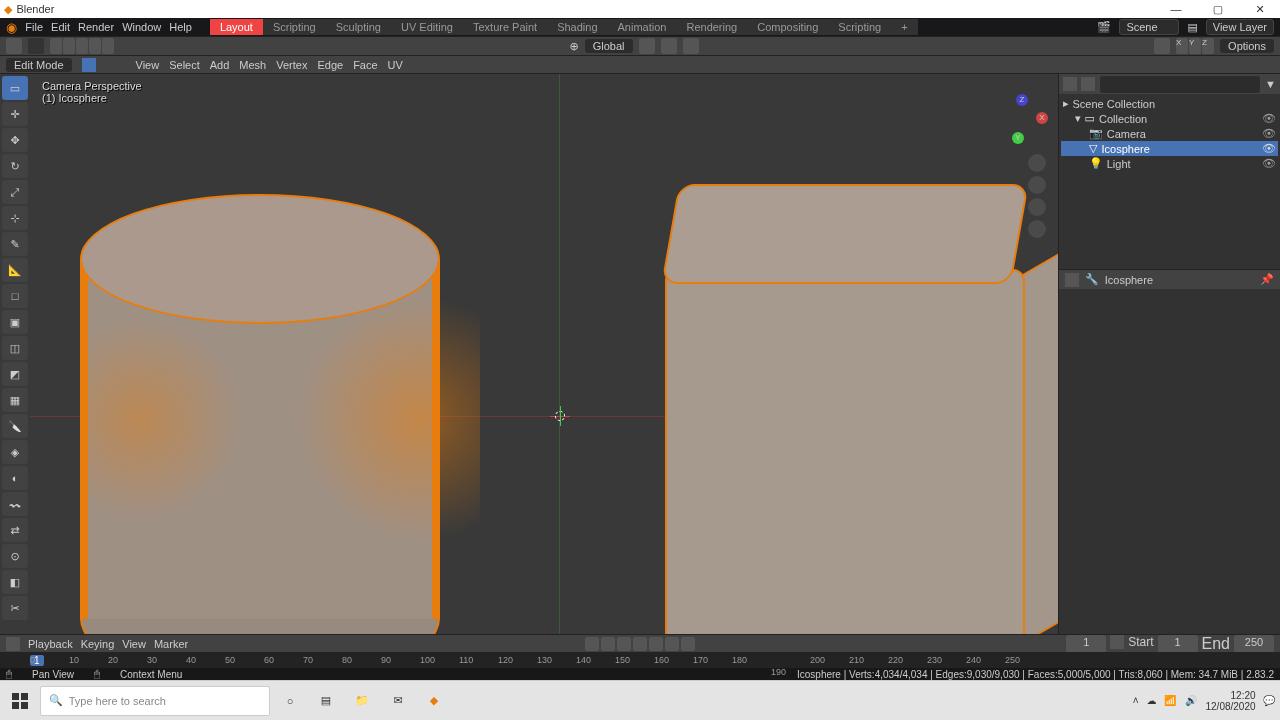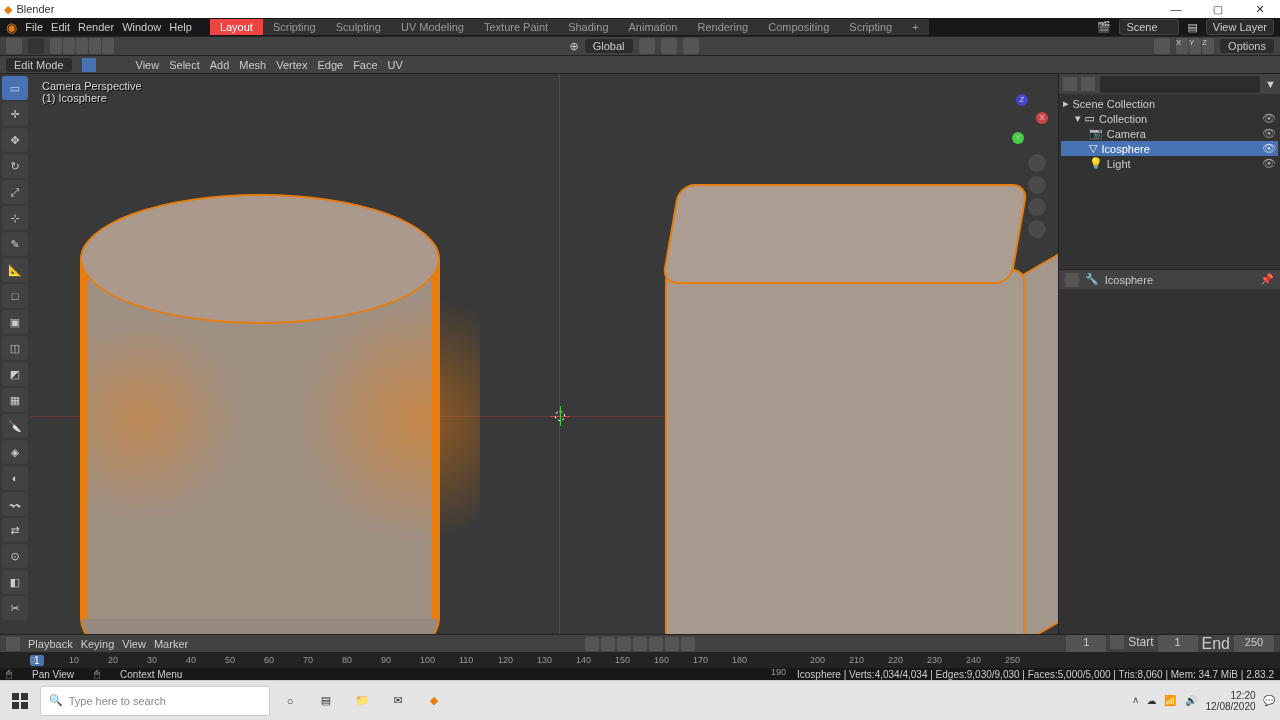--- a/index.html
+++ b/index.html
@@ -132,21 +132,21 @@
   <span class="bl-icon ico">◉</span>
   <span class="m">File</span>
   <span class="m">Edit</span>
   <span class="m">Render</span>
   <span class="m">Window</span>
   <span class="m">Help</span>
   <div class="workspace-tabs">
     <div class="ws-tab active">Layout</div>
     <div class="ws-tab">Scripting</div>
     <div class="ws-tab">Sculpting</div>
-    <div class="ws-tab">UV Modeling</div>
+    <div class="ws-tab">UV Editing</div>
     <div class="ws-tab">Texture Paint</div>
     <div class="ws-tab">Shading</div>
     <div class="ws-tab">Animation</div>
     <div class="ws-tab">Rendering</div>
     <div class="ws-tab">Compositing</div>
     <div class="ws-tab">Scripting</div>
     <div class="ws-tab">+</div>
   </div>
   <div class="rgroup">
     <span class="ico">🎬</span>

